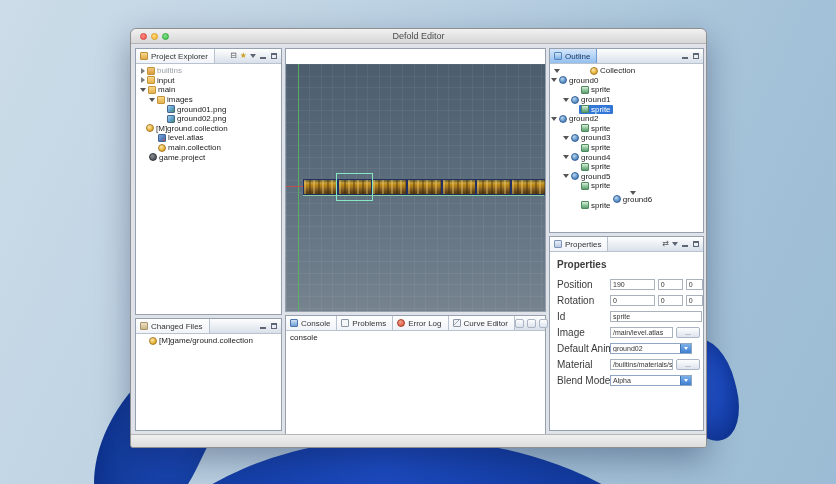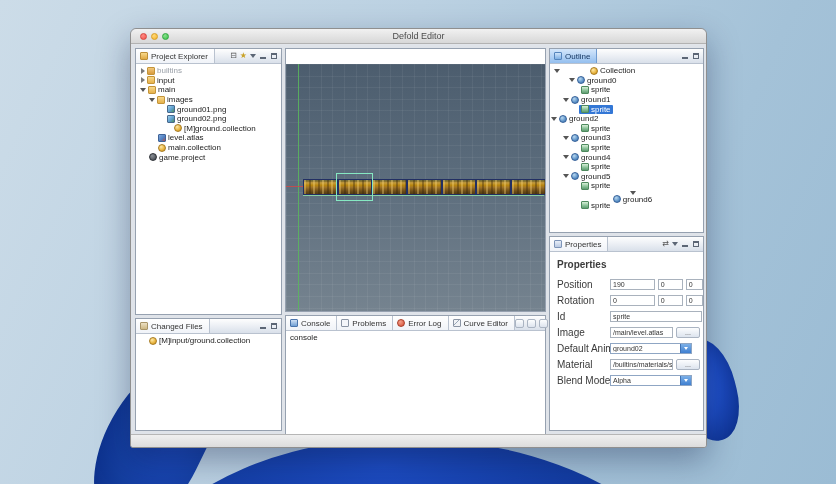--- a/index.html
+++ b/index.html
@@ -206,21 +206,21 @@
                 <span class="tlabel">ground01.png</span>
               </span>
             </div>
             <div class="trow" style="padding-left: 21px;">
               <span class="arrsp"></span>
               <span class="hl">
                 <span class="ticon i-image"></span>
                 <span class="tlabel">ground02.png</span>
               </span>
             </div>
-            <div class="trow" style="padding-left: 28px; text-align: right;">
+            <div class="trow" style="padding-left: 0; text-align: right;">
               <span class="arrsp"></span>
               <span class="hl">
                 <span class="ticon i-collection"></span>
                 <span class="tlabel">[M]ground.collection</span>
               </span>
             </div>
             <div class="trow" style="padding-left: 12px;">
               <span class="arrsp"></span>
               <span class="hl">
                 <span class="ticon i-atlas"></span>
@@ -256,21 +256,21 @@
           <span class="ico-min"></span>
           <span class="ico-max"></span>
         </div>
       </div>
       <div class="pbody">
         <div class="tree">
             <div class="trow" style="padding-left: 3px;">
               <span class="arrsp"></span>
               <span class="hl">
                 <span class="ticon i-collection"></span>
-                <span class="tlabel">[M]input/ground.collection</span>
+                <span class="tlabel">[M]game/ground.collection</span>
               </span>
             </div>
           </div>
       </div>
     </div>
 
     <div class="panel" id="p-editor">
       <div class="pbody">
         <div class="canvas">
           <div class="axis-y"></div>
@@ -341,21 +341,21 @@
       </div>
       <div class="pbody">
         <div class="tree">
             <div class="trow" style="padding-left: 3px; gap: 28px;">
               <span class="arr adown"></span>
               <span class="hl">
                 <span class="ticon i-collection"></span>
                 <span class="tlabel">Collection</span>
               </span>
             </div>
-            <div class="trow" style="padding-left: 18px;">
+            <div class="trow" style="padding-left: 0;">
               <span class="arr adown"></span>
               <span class="hl">
                 <span class="ticon i-gameobject"></span>
                 <span class="tlabel">ground0</span>
               </span>
             </div>
             <div class="trow" style="padding-left: 21px;">
               <span class="arrsp"></span>
               <span class="hl">
                 <span class="ticon i-sprite"></span>

